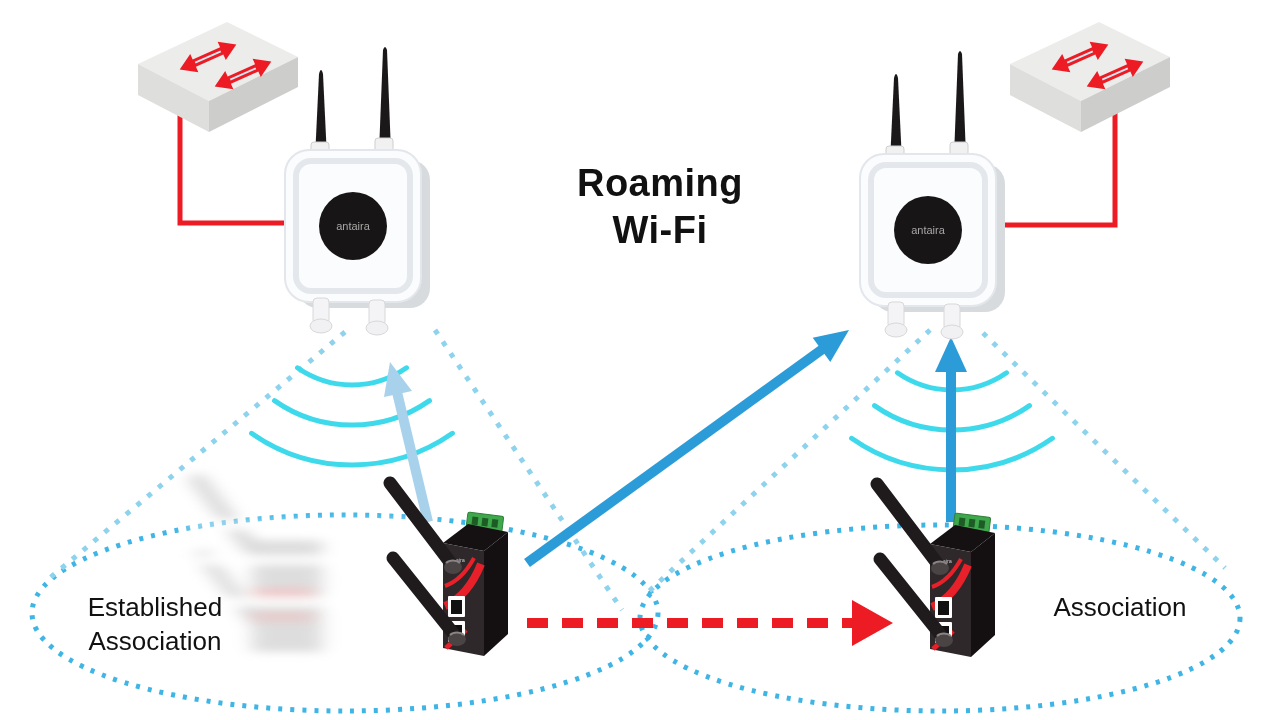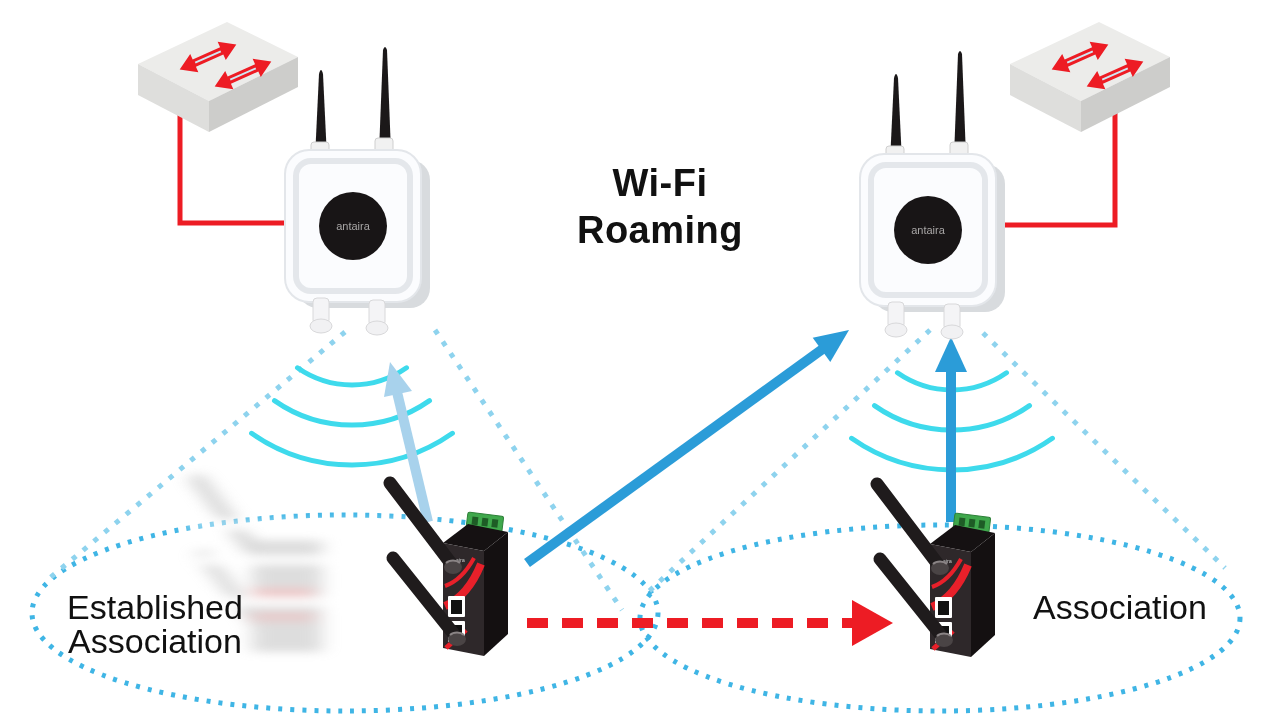--- a/index.html
+++ b/index.html
@@ -1,21 +1,21 @@
 <!DOCTYPE html>
 <html style="--red: #ed1c24; --link_blue: #2b9cd8; --faded_blue: #a8d2ec; --wifi_cyan: #3edaec; --cone_dash_blue: #8ed3ee; --coverage_dot_blue: #3fb5e5; --device_white: #fbfcfe; --client_black: #2e282a; --switch_grey: #ececea; --terminal_green: #3fa84c;"><head>
 <meta charset="utf-8">
 <style>
   html,body{margin:0;padding:0;background:#ffffff;}
   .stage{position:relative;width:1280px;height:720px;background:#ffffff;overflow:hidden;
          font-family:"Liberation Sans", sans-serif;}
   .stage svg{position:absolute;left:0;top:0;}
   .overlay-text{position:absolute;color:#111111;text-align:center;}
   .title{left:540px;top:160px;width:240px;font-size:38px;font-weight:700;line-height:47px;letter-spacing:.5px;}
-  .assoc-label{font-size:34px;line-height:34px;font-weight:400;}
+  .assoc-label{font-size:26px;line-height:34px;font-weight:400;}
   .label-established{left:45px;top:590px;width:220px;}
   .label-new{left:1010px;top:590px;width:220px;}
 
   
   .ellipse-dotted{fill:none;stroke:var(--coverage_dot_blue);stroke-width:5;stroke-dasharray:4 8;}
   .cone{fill:none;stroke:var(--cone_dash_blue);stroke-width:5;stroke-dasharray:5 9;}
   .wifi-arc{fill:none;stroke:var(--wifi_cyan);stroke-width:5;stroke-linecap:round;}
   .arrow-line-solid{stroke:var(--link_blue);stroke-width:10;fill:none;}
   .arrow-head-solid{fill:var(--link_blue);stroke:none;}
   .arrow-line-faded{stroke:var(--faded_blue);stroke-width:10;fill:none;}
@@ -165,22 +165,22 @@
   </g>
   <use href="#client-device" transform="translate(487,1)"></use>
 
   <g>
     <line class="move-line" x1="527" y1="623" x2="852" y2="623"></line>
     <polygon class="move-head" points="893,623 852,600 852,646"></polygon>
   </g>
 </svg>
 
 <div class="overlay-text title">
+  <div>Roaming</div>
   <div>Wi-Fi</div>
-  <div>Roaming</div>
 </div>
 
 <div class="overlay-text assoc-label label-established">
   <div>Established</div>
   <div>Association</div>
 </div>
 
 <div class="overlay-text assoc-label label-new">
   <div>Association</div>
 </div>

